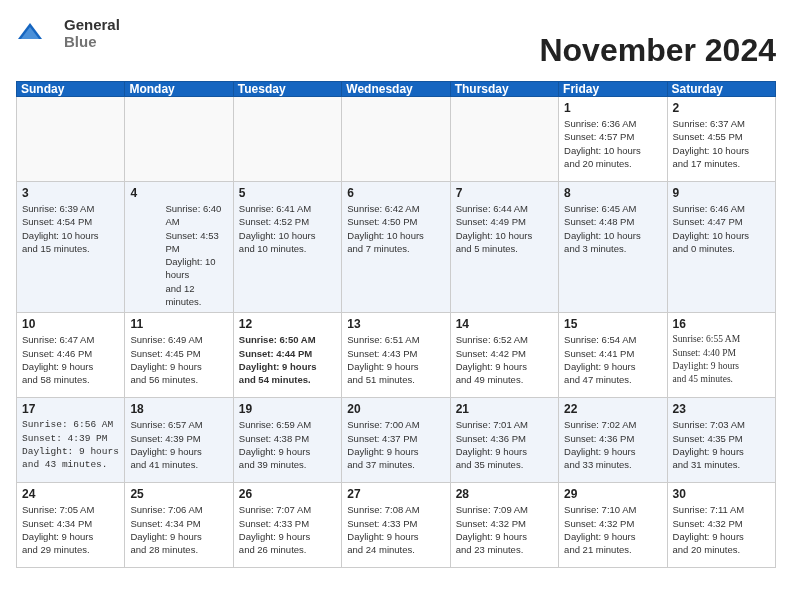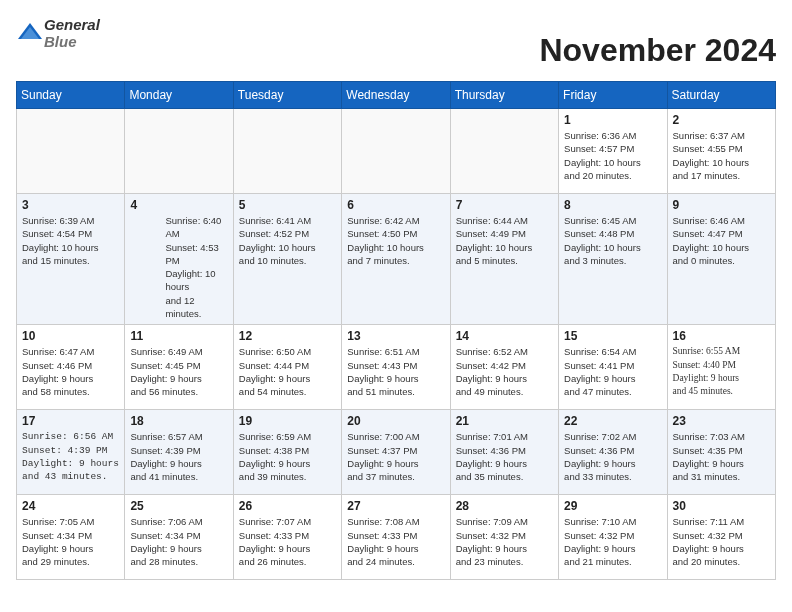--- a/index.html
+++ b/index.html
@@ -12,22 +12,21 @@
     }
     .header {
       display: flex;
       align-items: flex-start;
       justify-content: space-between;
       margin-bottom: 12px;
     }
     .logo {
       display: flex;
       align-items: center;
-      gap: 0;
-      font-style: italic;
+      gap: 20px;
     }
     .logo-icon {
       width: 28px;
       height: 28px;
     }
     .title-block {
       text-align: right;
     }
     .month-title {
       font-size: 32px;
@@ -41,22 +40,22 @@
     }
     .calendar {
       width: 100%;
       border-collapse: collapse;
       border: 1px solid #ccc;
     }
     .calendar th {
       background: #1565c0;
       color: #fff;
       font-size: 12px;
-      font-weight: normal;
-      padding: 6px 4px;
+      font-weight: bold;
+      padding: 0 4px;
       text-align: left;
       border: 1px solid #1255a0;
     }
     .calendar td {
       vertical-align: top;
       border: 1px solid #ccc;
       padding: 4px 5px;
       font-size: 10px;
       color: #333;
       width: calc(100% / 7);
@@ -195,21 +194,21 @@
         </td>
         <td>
           <div class="day-num">11</div>
           <div class="day-info" style="white-space: pre-line;">Sunrise: 6:49 AM
 Sunset: 4:45 PM
 Daylight: 9 hours
 and 56 minutes.</div>
         </td>
         <td>
           <div class="day-num">12</div>
-          <div class="day-info" style="white-space: pre-line;">Sunrise: 6:50 AM
+          <div class="day-info" style="white-space: pre-line; font-weight: bold;">Sunrise: 6:50 AM
 Sunset: 4:44 PM
 Daylight: 9 hours
 and 54 minutes.</div>
         </td>
         <td>
           <div class="day-num">13</div>
           <div class="day-info" style="white-space: pre-line;">Sunrise: 6:51 AM
 Sunset: 4:43 PM
 Daylight: 9 hours
 and 51 minutes.</div>

